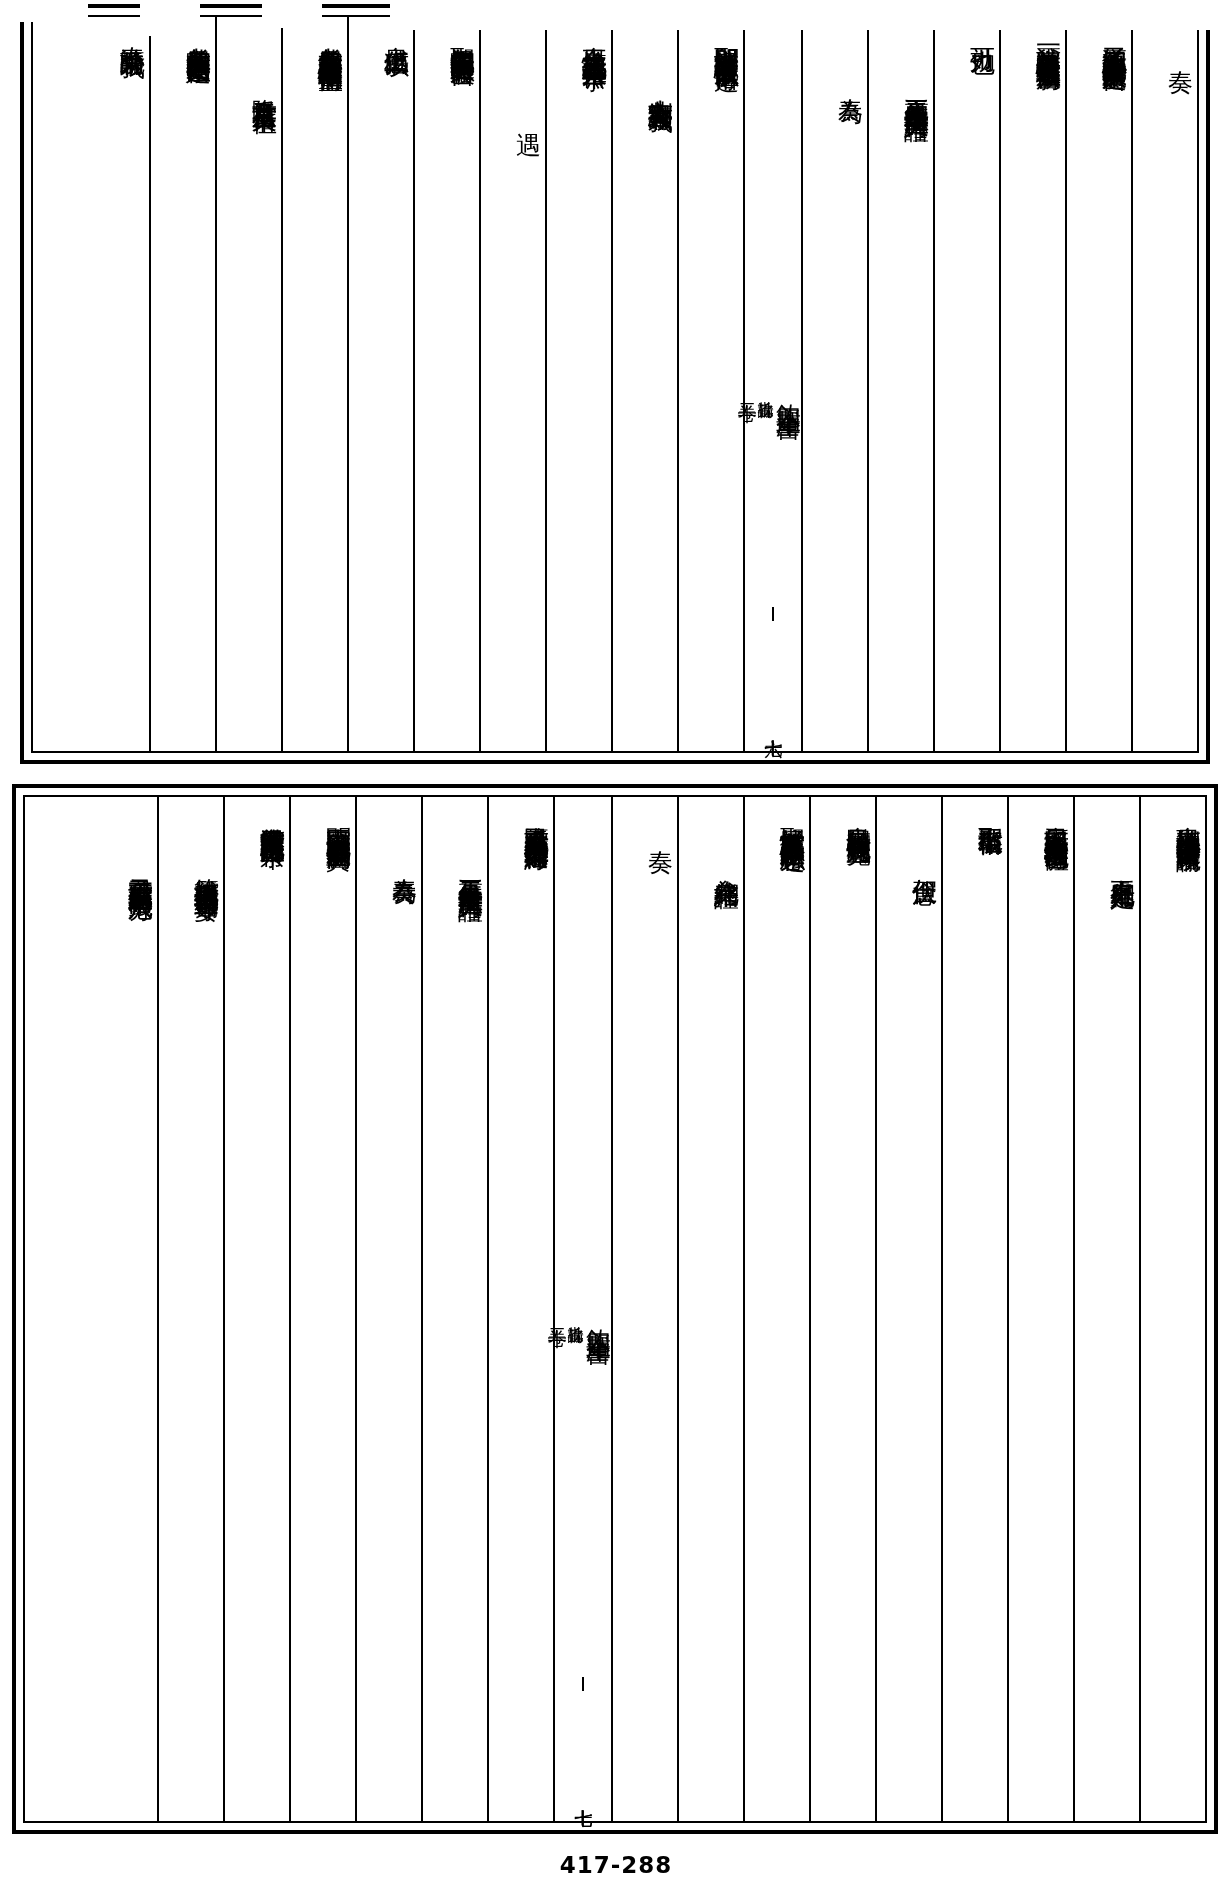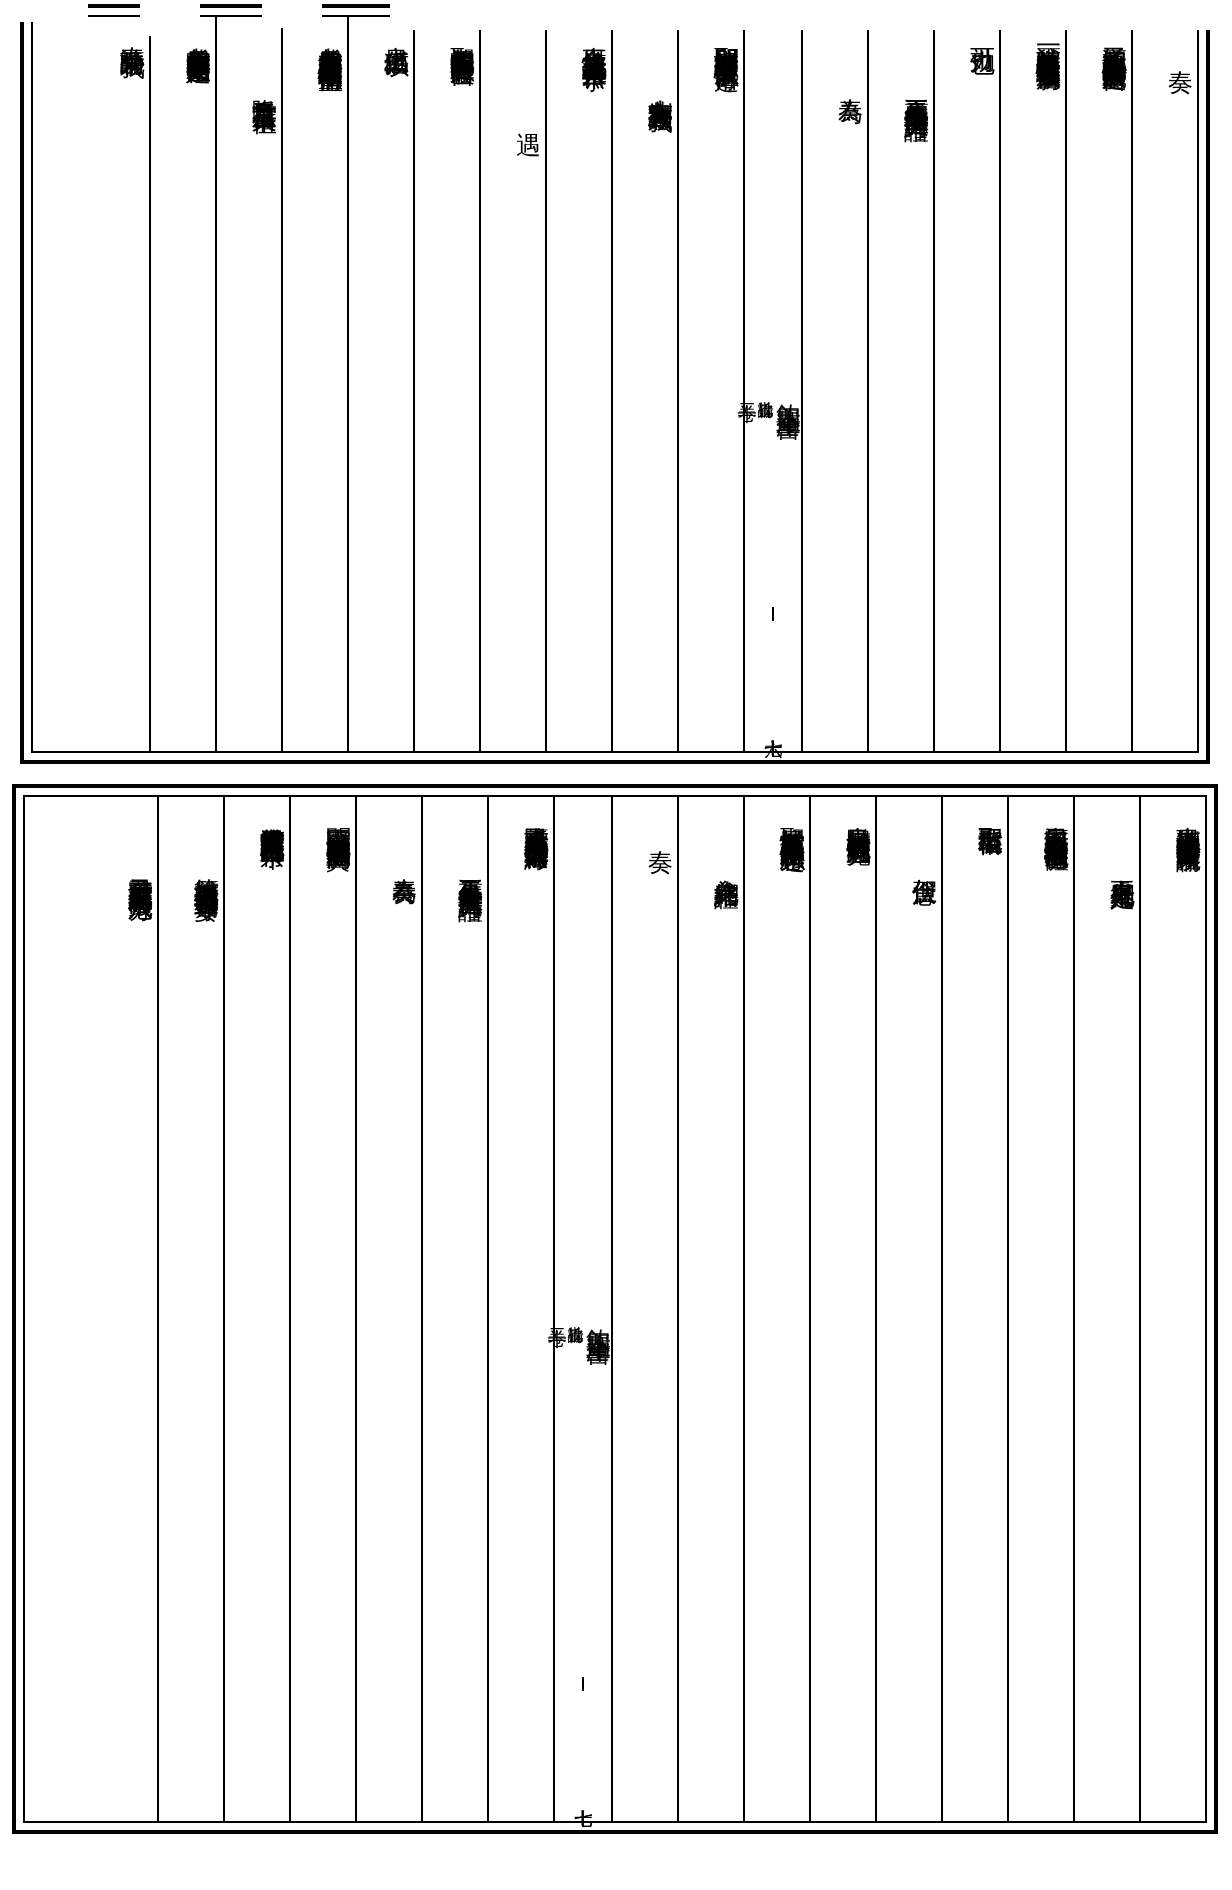--- a/index.html
+++ b/index.html
@@ -188,13 +188,14 @@
         <div class="col" style="width: 66px; font-size: 25px;">覽奏已悉此實無可奈何之事但無窮之慕如何得紓</div>
         <div class="col ind2" style="width: 66px; font-size: 25px;">雍正三年十二月十六日鎮海將軍臣何天培謹</div>
         <div class="col ind2" style="width: 66px; font-size: 25px;">奏為奏</div>
         <div class="col" style="width: 66px; font-size: 25px;">聞事竊臣查京口地方因今歲豐熟米價並不騰貴回</div>
         <div class="col" style="width: 66px; font-size: 25px;">空漕船俱已陸續南下現在從丹陽至京口一帶</div>
         <div class="col ind2" style="width: 66px; font-size: 25px;">築壩挑河上繫儧工臘月十四日得瑞雪三寸麥</div>
         <div class="col ind2" style="width: 66px; font-size: 25px;">子亦已栽種米價上白米每石一兩一錢七八分</div>
       </div>
   </div>
 
+  <div class="footer">417-288</div>
 </div>
 
 </body></html>

